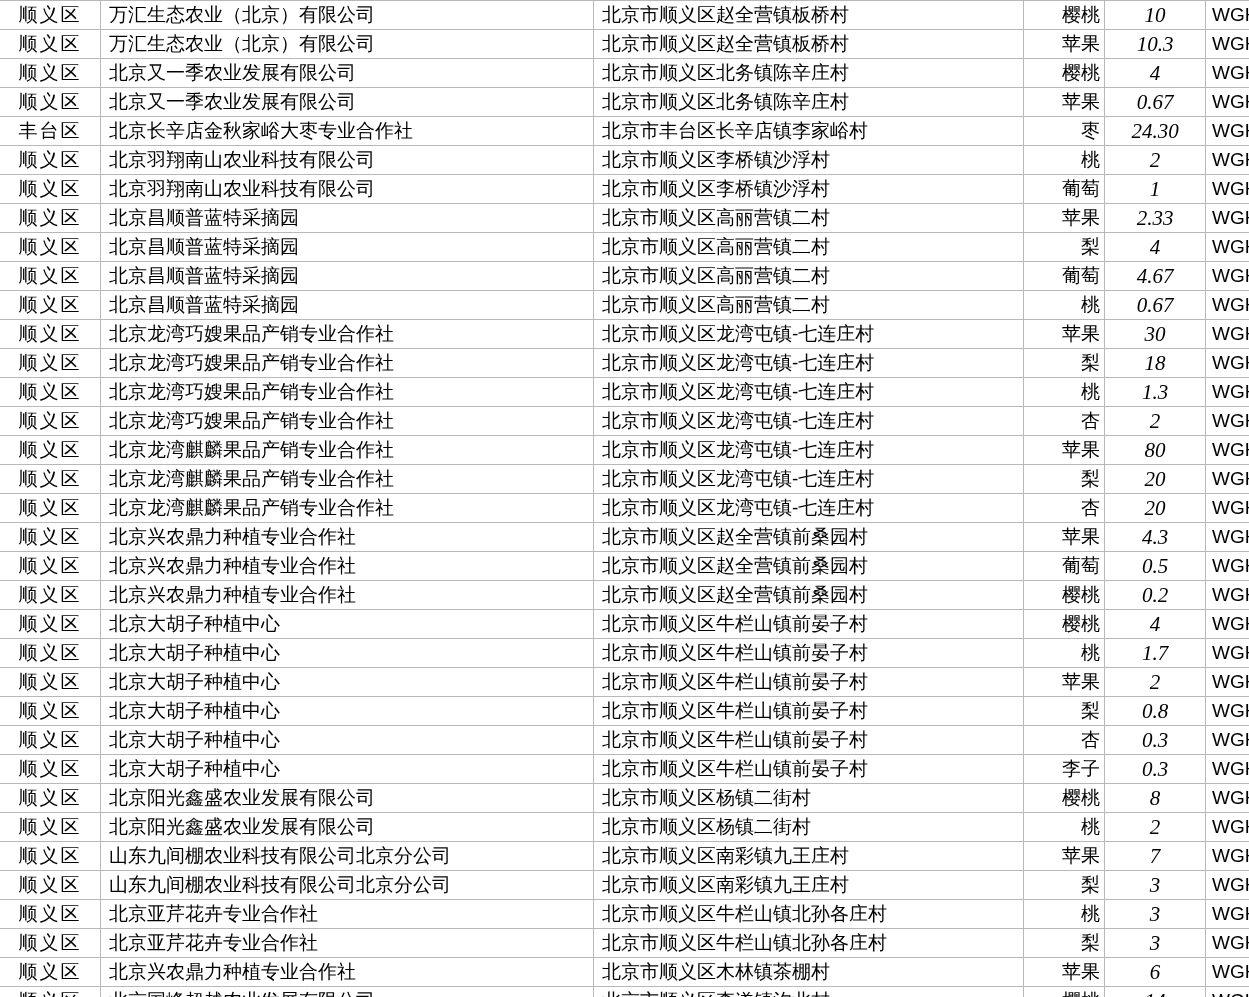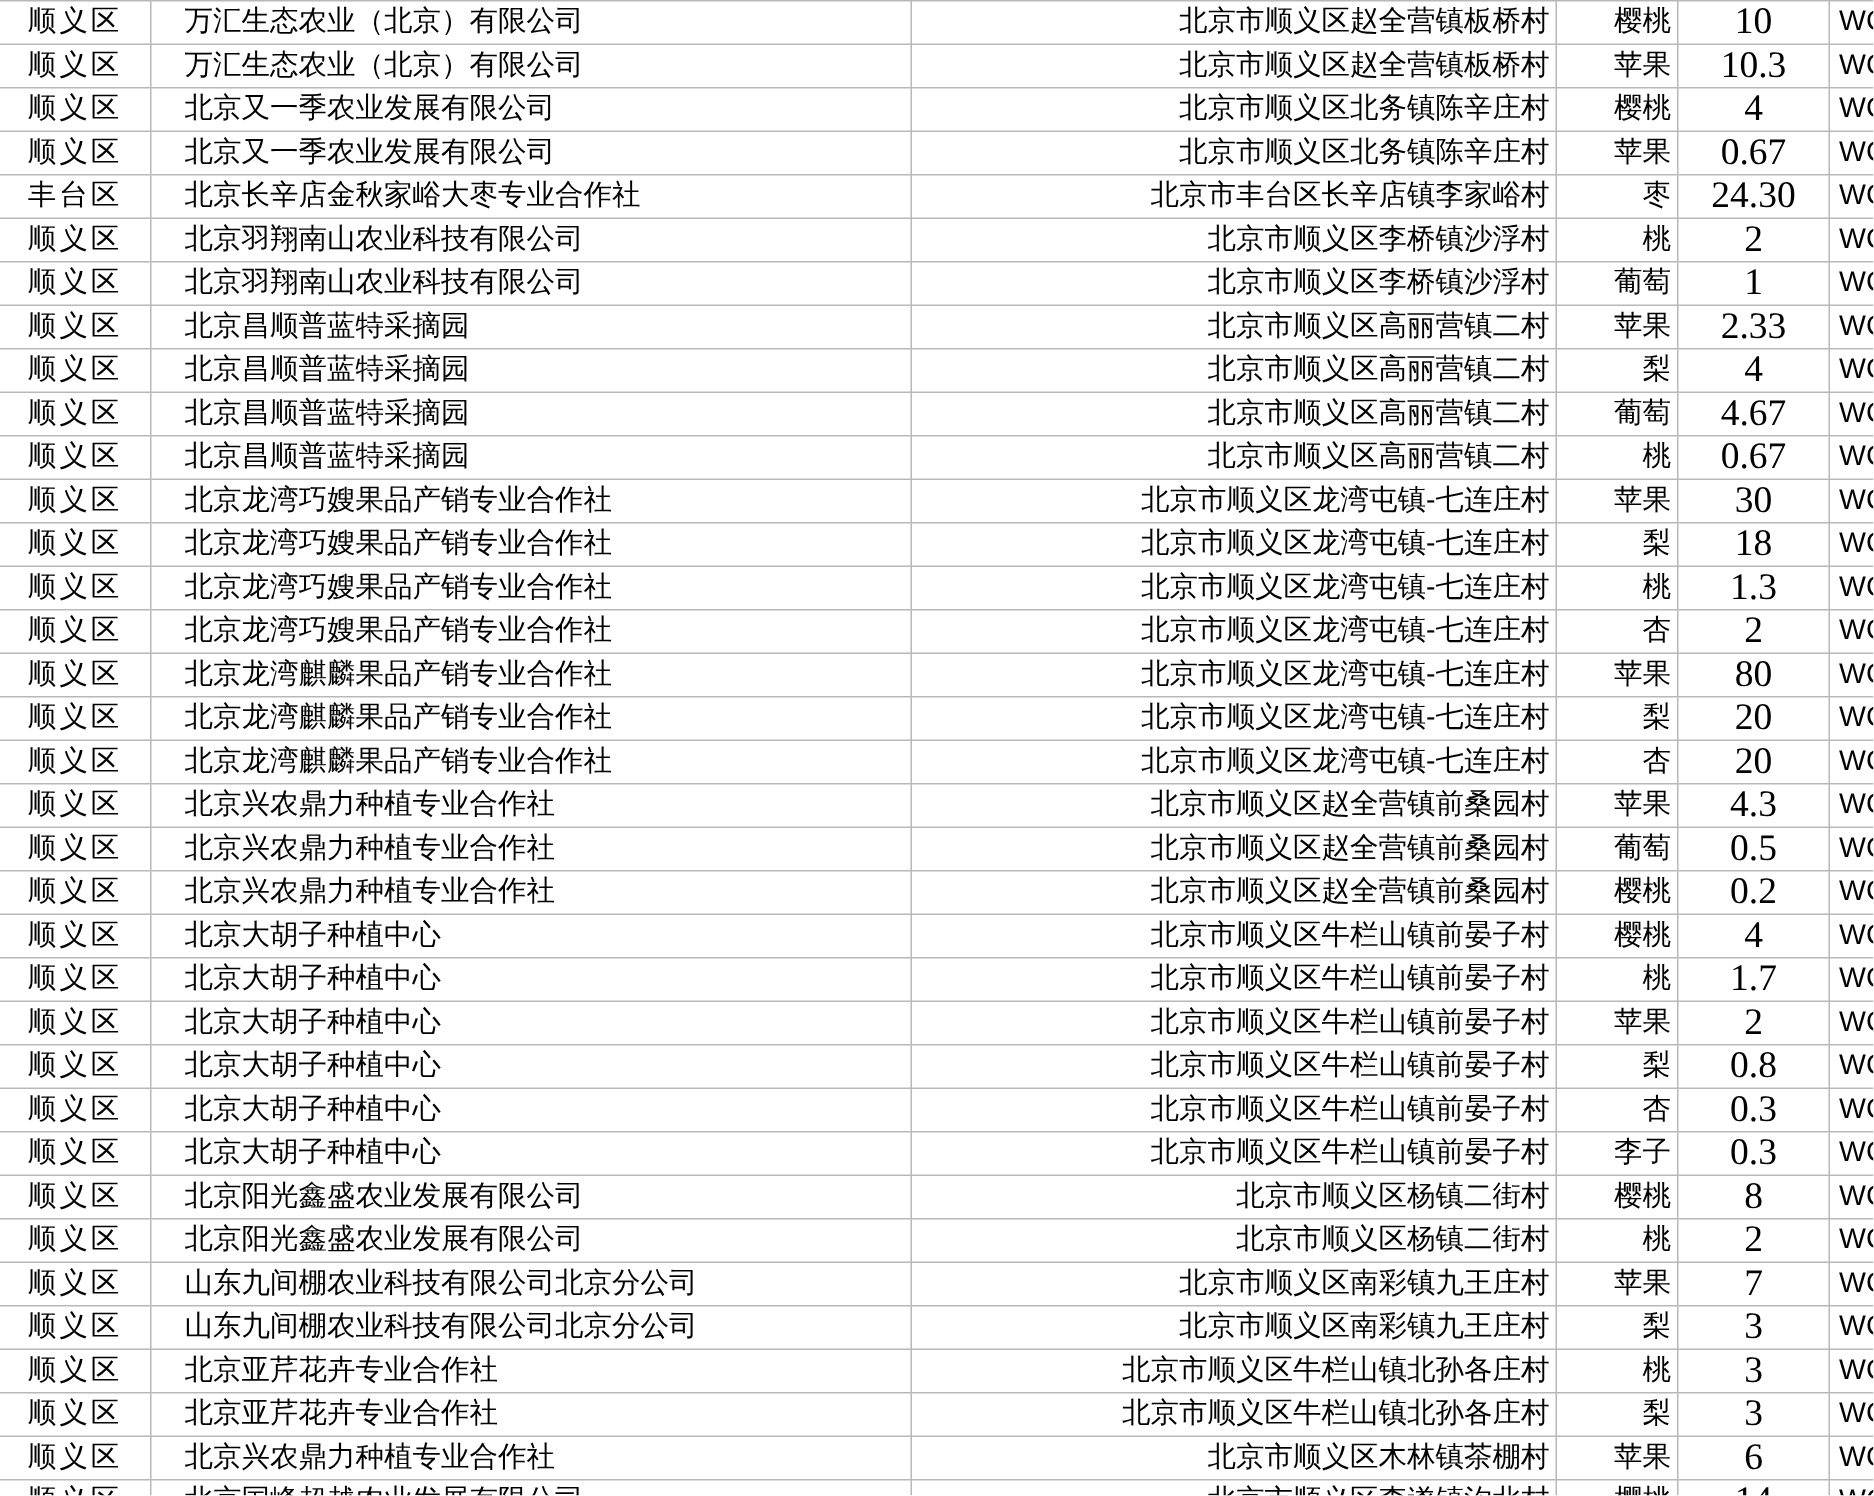--- a/index.html
+++ b/index.html
@@ -39,44 +39,45 @@
     border-top: 1px solid #b8b8b8;
   }
   table.grid td.c0 {
     width: 92px;
     text-align: center;
     letter-spacing: 2px;
   }
   table.grid td.c1 {
     width: 480px;
     text-align: left;
-    padding-left: 22px;
+    padding-left: 8px;
   }
   table.grid td.c2 {
     width: 417px;
-    text-align: right;
+    text-align: left;
     padding-left: 8px;
   }
   table.grid td.c3 {
     width: 72px;
     text-align: right;
   }
   table.grid td.c4 {
     width: 92px;
     text-align: center;
   }
   table.grid td.c5 {
     width: 94px;
     text-align: left;
     padding-left: 6px;
     border-right: none;
   }
   .num {
     font-family: "Liberation Serif", serif;
-    font-size: 25px;
+    font-size: 21px;
+    font-style: italic;
   }
 </style>
 </head>
 <body>
 
 <div class="sheet">
   <table class="grid">
     <tbody>
         <tr>
           <td class="c0">顺义区</td>

